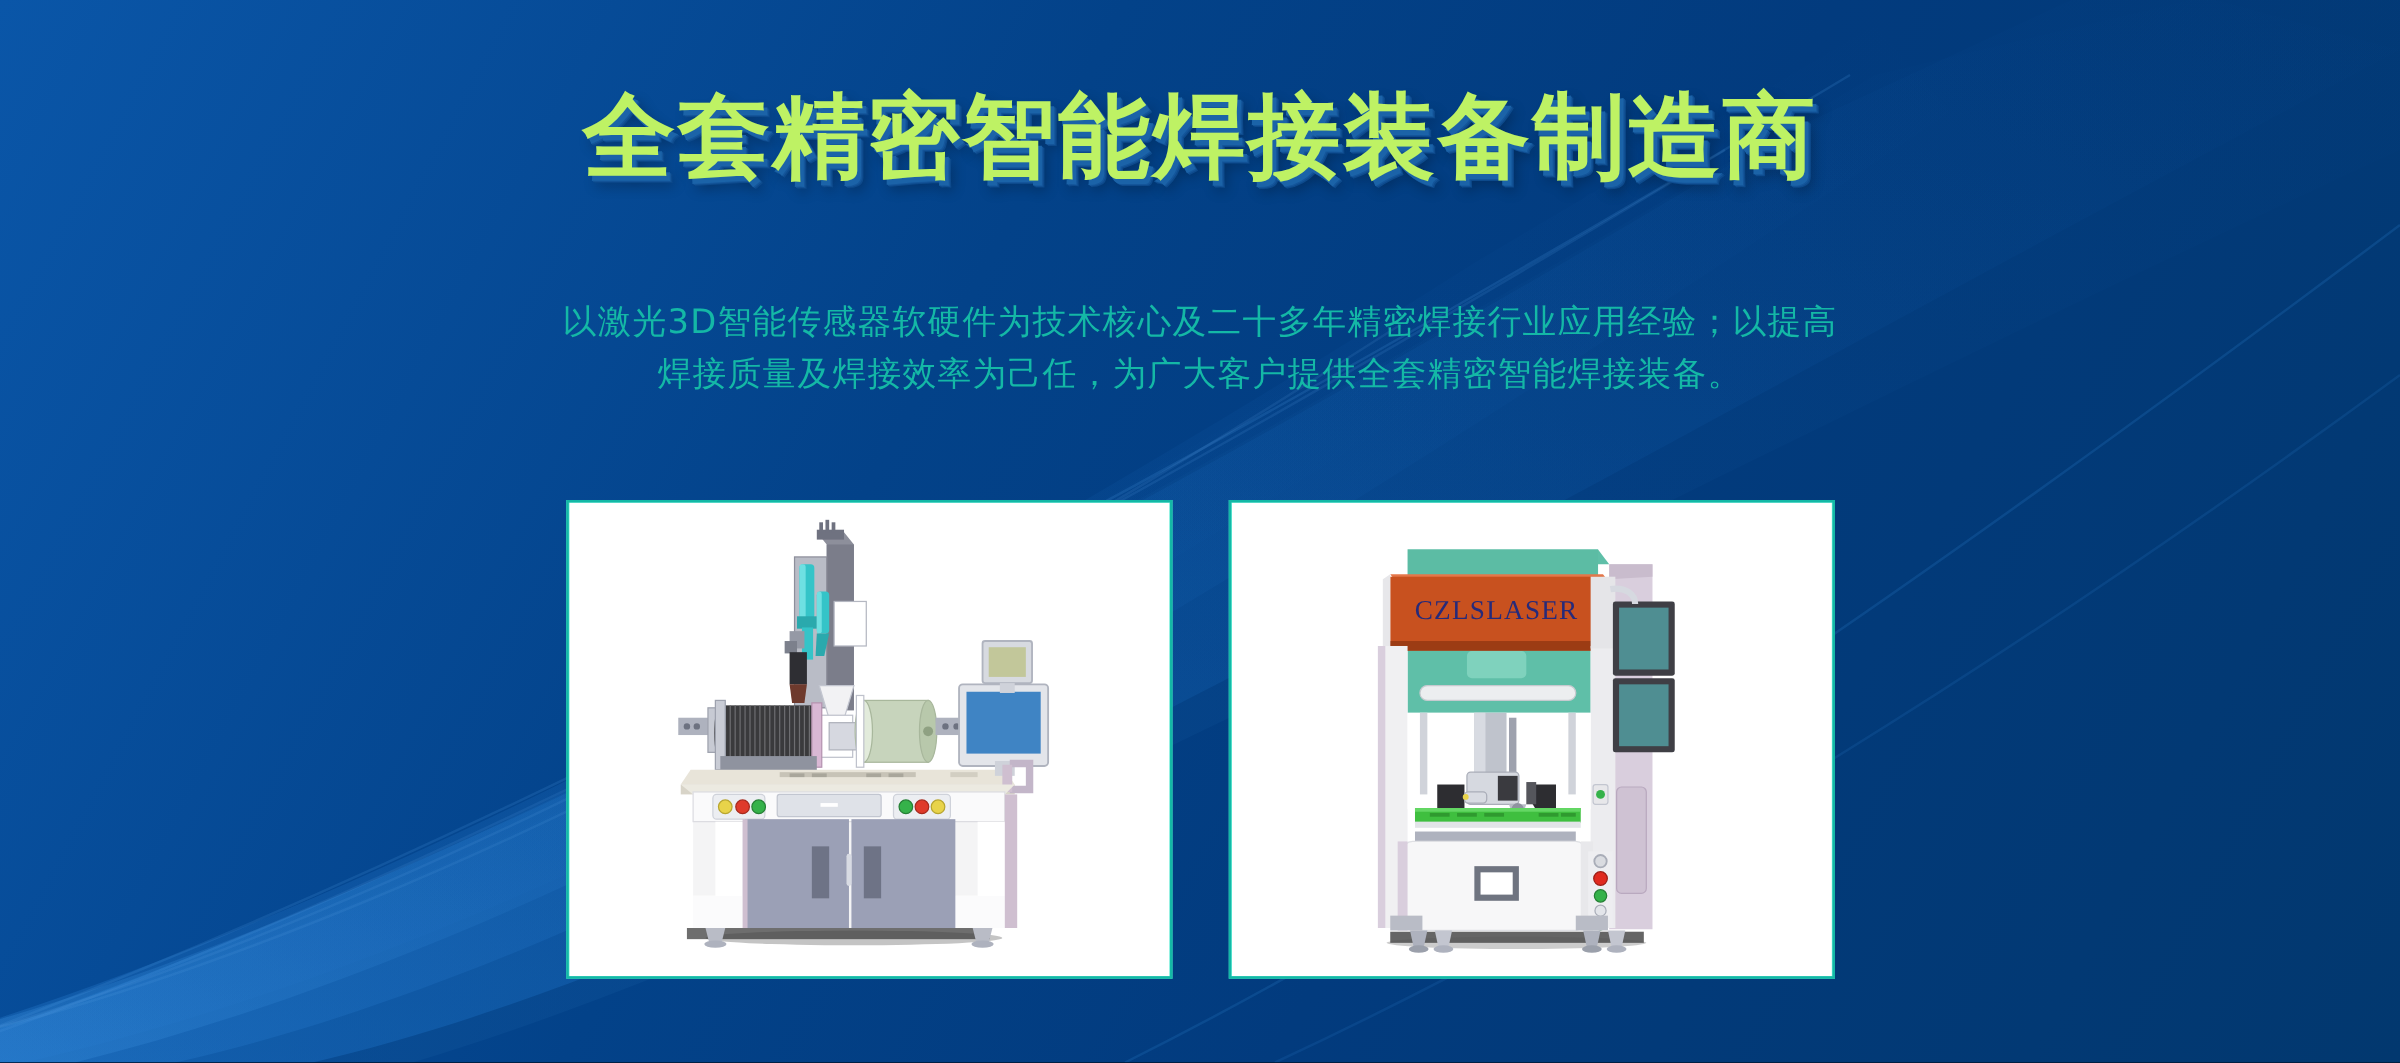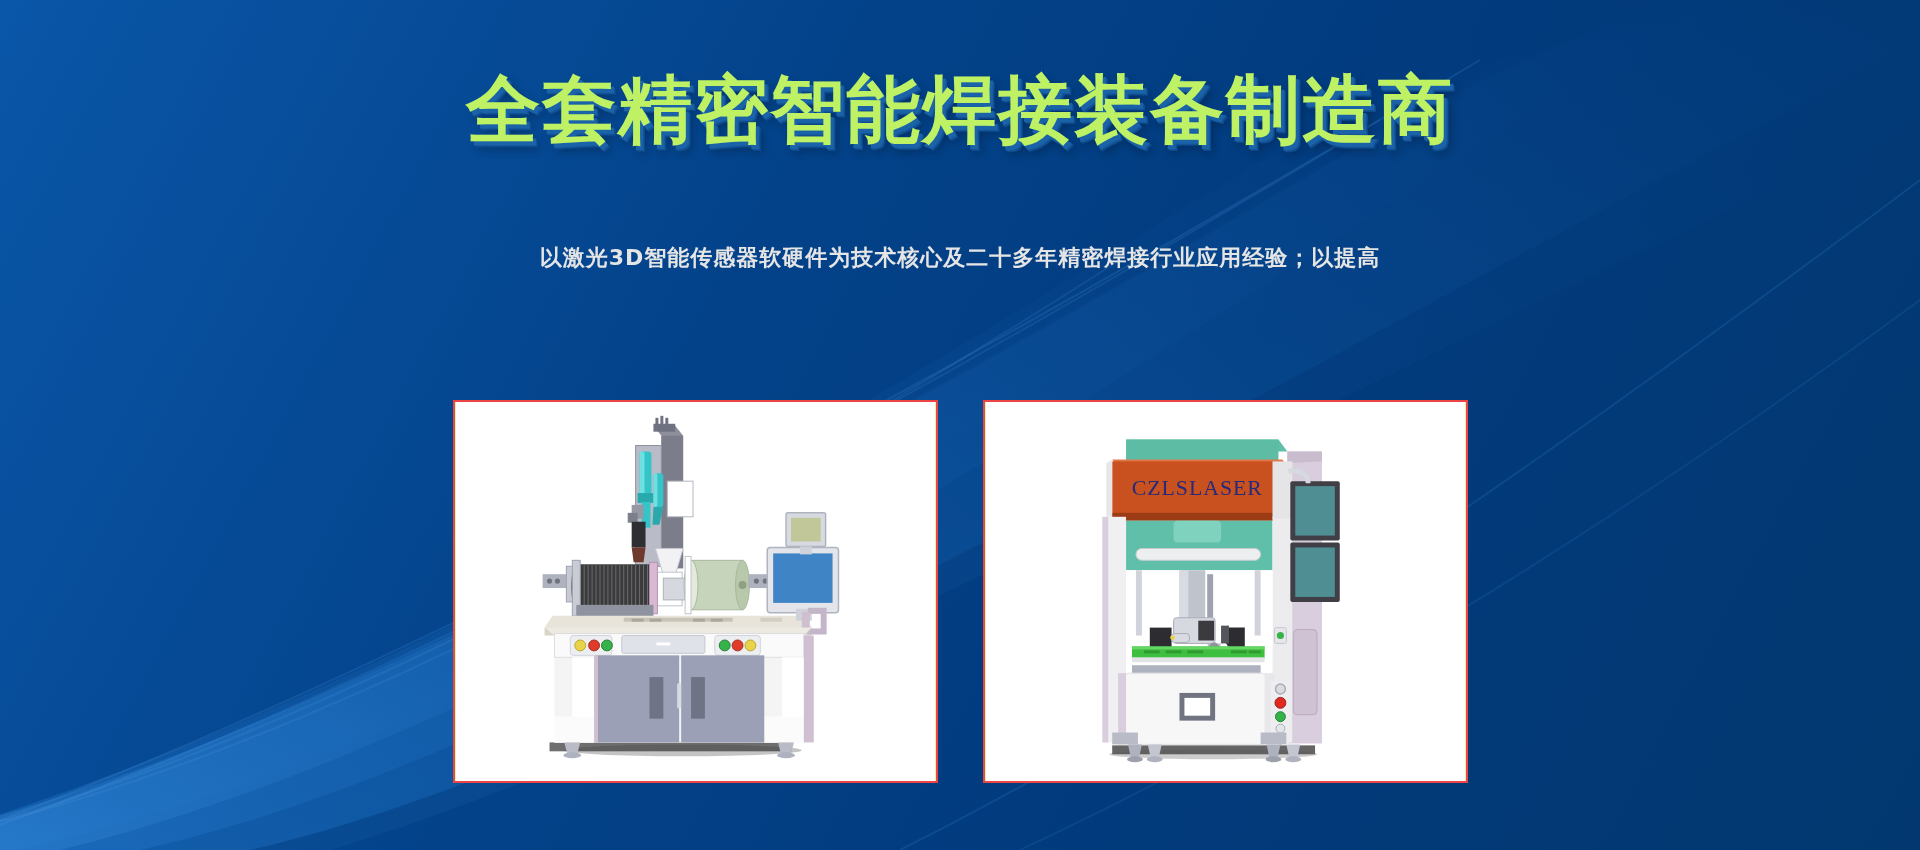--- a/index.html
+++ b/index.html
@@ -29,34 +29,34 @@
        3px 4px 0 #1b63a8,
        4px 5px 0 #14559a,
        5px 6px 0 #0d4a8c,
        6px 8px 10px rgba(0,0,0,.30);
     font-family:"DejaVu Sans","Liberation Sans",sans-serif;
   }
 
   
   .sub-wrap{position:absolute;left:0;top:237px;width:1920px;text-align:center;}
   .sub-line{
-    font-size:22px;
+    font-size:27px;
     line-height:42px;
-    color:#e5e5e5;
+    color:#14b8a6;
     letter-spacing:1px;
-    font-weight:700;
+    font-weight:400;
     font-family:"DejaVu Sans","Liberation Sans",sans-serif;
   }
 
   
   .cards{position:absolute;left:0;top:400px;width:1920px;display:flex;justify-content:center;gap:45px;}
   .card{
     width:485px;height:383px;
-    background:#bef264;
-    border:2px solid #ef4444;
+    background:#5eead4;
+    border:2px solid #14b8a6;
     box-sizing:border-box;
     position:relative;
     overflow:hidden;
   }
   .card svg{display:block;width:100%;height:100%;}
 </style>
 </head>
 <body>
 
 <div id="stage">
@@ -101,20 +101,21 @@
       <path d="M 1020 850 C 1320 710 1620 520 1920 300" stroke="#1d66ae" stroke-opacity=".28" stroke-width="2" fill="none"></path>
     </svg>
   </div>
 
   <div class="headline-wrap">
     <div class="headline">全套精密智能焊接装备制造商</div>
   </div>
 
   <div class="sub-wrap">
     <div class="sub-line">以激光3D智能传感器软硬件为技术核心及二十多年精密焊接行业应用经验；以提高</div>
+    <div class="sub-line">焊接质量及焊接效率为己任，为广大客户提供全套精密智能焊接装备。</div>
   </div>
 
   <div class="cards">
 
     <div class="card">
       <svg viewBox="0 0 485 383">
         <rect x="0" y="0" width="485" height="383" fill="#ffffff"></rect>
 
         <ellipse cx="230" cy="352" rx="120" ry="6" fill="#555" opacity=".35"></ellipse>
         <rect x="95" y="344" width="245" height="9" fill="#3e3e3e" opacity=".75"></rect>

